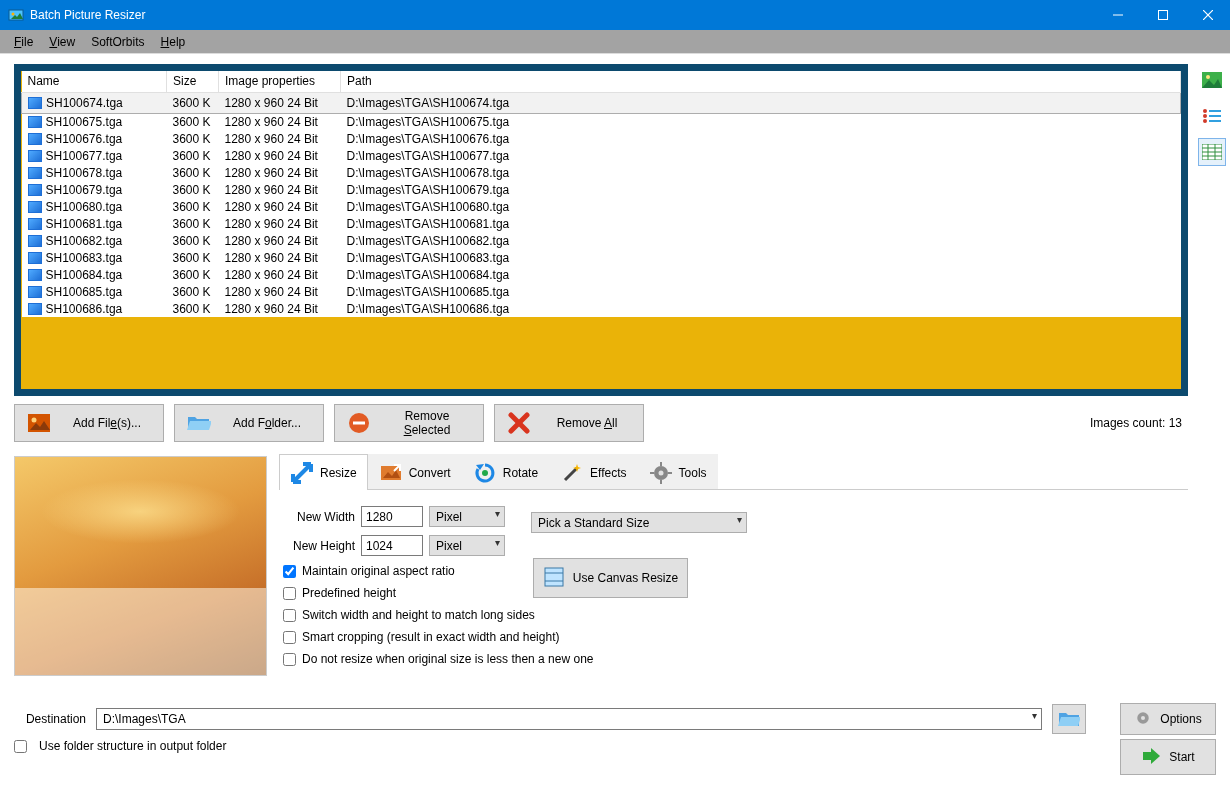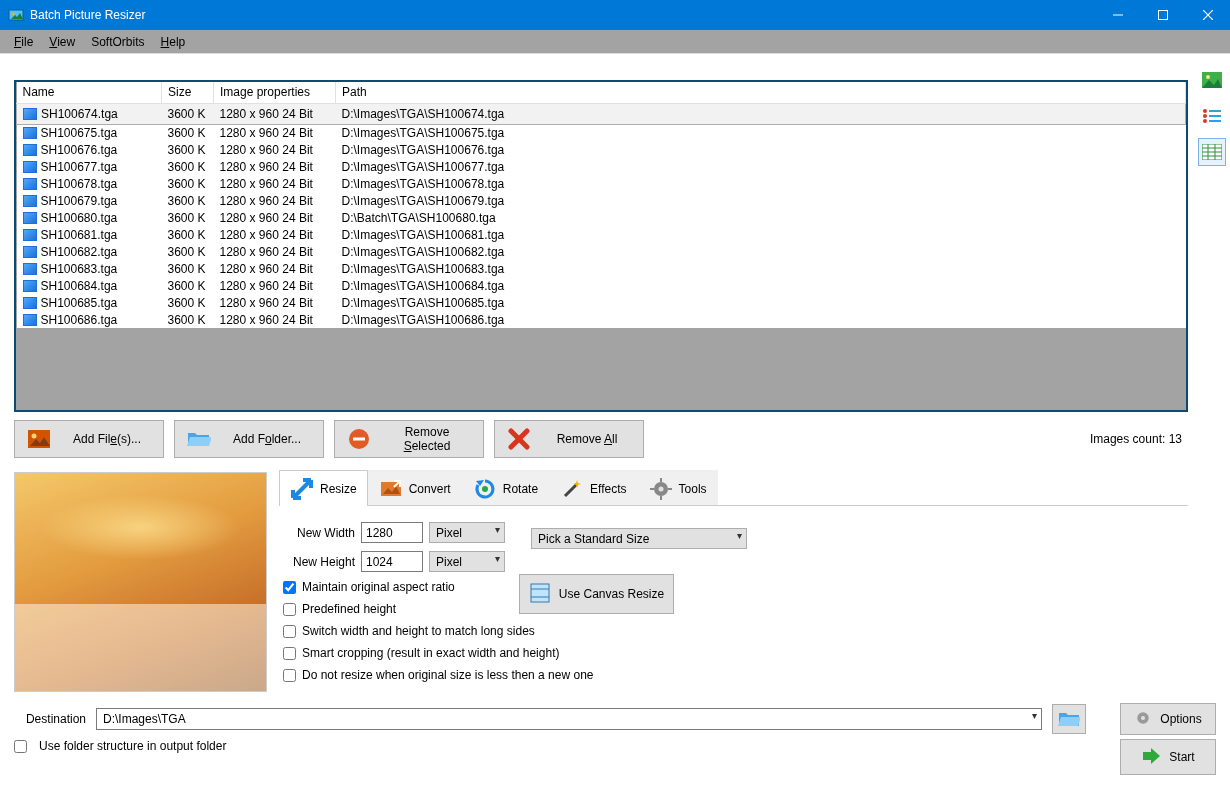--- a/index.html
+++ b/index.html
@@ -11,21 +11,21 @@
 .titlebar .win-controls div { width: 45px; height: 30px; display: flex; align-items: center; justify-content: center; color: #fff; }
 .menubar { height: 24px; background: #a3a3a3; display: flex; align-items: center; padding: 0 6px; border-bottom: 1px solid #dcdcdc; }
 .menubar .menu-item { padding: 2px 8px; cursor: default; }
 .menubar .menu-item .ul { text-decoration: underline; }
 .content-outer { flex: 1; display: flex; overflow: hidden; }
 .main-col { flex: 1; display: flex; flex-direction: column; padding: 10px 6px 6px 14px; gap: 8px; }
 .right-rail { width: 36px; display: flex; flex-direction: column; align-items: center; padding-top: 12px; gap: 8px; }
 .rail-btn { width: 28px; height: 28px; display: flex; align-items: center; justify-content: center; border:1px solid transparent; }
 .rail-btn.selected { border:1px solid #7eb4ea; background:#e5f1fb; }
 
-.file-table-wrap { border: 2px solid #0c4a6e; background: #a3a3a3; height: 332px; display:flex; flex-direction:column;margin-top:16px; }
+.file-table-wrap { border: 7px solid #0c4a6e; background: #eab308; height: 332px; display:flex; flex-direction:column; }
 .file-table { width: 100%; border-collapse: collapse; table-layout: fixed; }
 .file-table th { text-align: left; font-weight: normal; padding: 3px 6px; border-right: 1px solid #e0e0e0; background: #fff; height: 21px; border-bottom: 1px solid #e0e0e0;}
 .file-table td { padding: 1px 6px; white-space: nowrap; overflow: hidden; height: 17px; }
 .file-table tr.data-row { background: #fff; }
 .file-table tr.data-row.sel { background: #f2f2f2; }
 .file-table tr.empty td { border-top: 0px solid #f5f5f5; }
 .ficon { display:inline-block; width:14px; height:12px; margin-right:4px; vertical-align:-2px; background: linear-gradient(135deg,#4faaff,#1e6fd6); border:1px solid #1e6fd6; }
 
 .action-row { display: flex; align-items: center; gap: 10px; }
 .btn { height: 38px; border: 1px solid #adadad; background: #e1e1e1; display: flex; align-items: center; padding: 0 12px; gap: 12px; cursor: default; font-size: 12px; }
@@ -160,21 +160,21 @@
             <tr class="data-row">
               <td><span class="ficon"></span>SH100679.tga</td>
               <td>3600 K</td>
               <td>1280 x 960  24 Bit</td>
               <td>D:\Images\TGA\SH100679.tga</td>
             </tr>
             <tr class="data-row">
               <td><span class="ficon"></span>SH100680.tga</td>
               <td>3600 K</td>
               <td>1280 x 960  24 Bit</td>
-              <td>D:\Batch\TGA\SH100680.tga</td>
+              <td>D:\Images\TGA\SH100680.tga</td>
             </tr>
             <tr class="data-row">
               <td><span class="ficon"></span>SH100681.tga</td>
               <td>3600 K</td>
               <td>1280 x 960  24 Bit</td>
               <td>D:\Images\TGA\SH100681.tga</td>
             </tr>
             <tr class="data-row">
               <td><span class="ficon"></span>SH100682.tga</td>
               <td>3600 K</td>
@@ -348,21 +348,21 @@
               <span class="sel-wrap"><select class="sel" style="width:76px"><option>Pixel</option></select></span>
             </div>
             <div class="form-row">
               <label>New Height</label>
               <input class="txt num" value="1024" style="">
               <span class="sel-wrap"><select class="sel" style="width:76px"><option>Pixel</option></select></span>
             </div>
             <div style="position:absolute; left:248px; top:6px;">
               <span class="sel-wrap"><select class="sel" style="width:216px"><option>Pick a Standard Size</option></select></span>
             </div>
-            <div style="position:absolute; left:236px; top:52px;">
+            <div style="position:absolute; left:250px; top:52px;">
               <div class="canvas-btn">
                 <span><svg width="22" height="22" viewBox="0 0 22 22">
                       <rect x="2" y="2" width="18" height="18" fill="#bfe4ff" stroke="#3a79a6"></rect>
                       <line x1="2" y1="7" x2="20" y2="7" stroke="#3a79a6"></line>
                       <line x1="2" y1="15" x2="20" y2="15" stroke="#3a79a6"></line>
                     </svg></span>
                 <span>Use Canvas Resize</span>
               </div>
             </div>
           </div>

